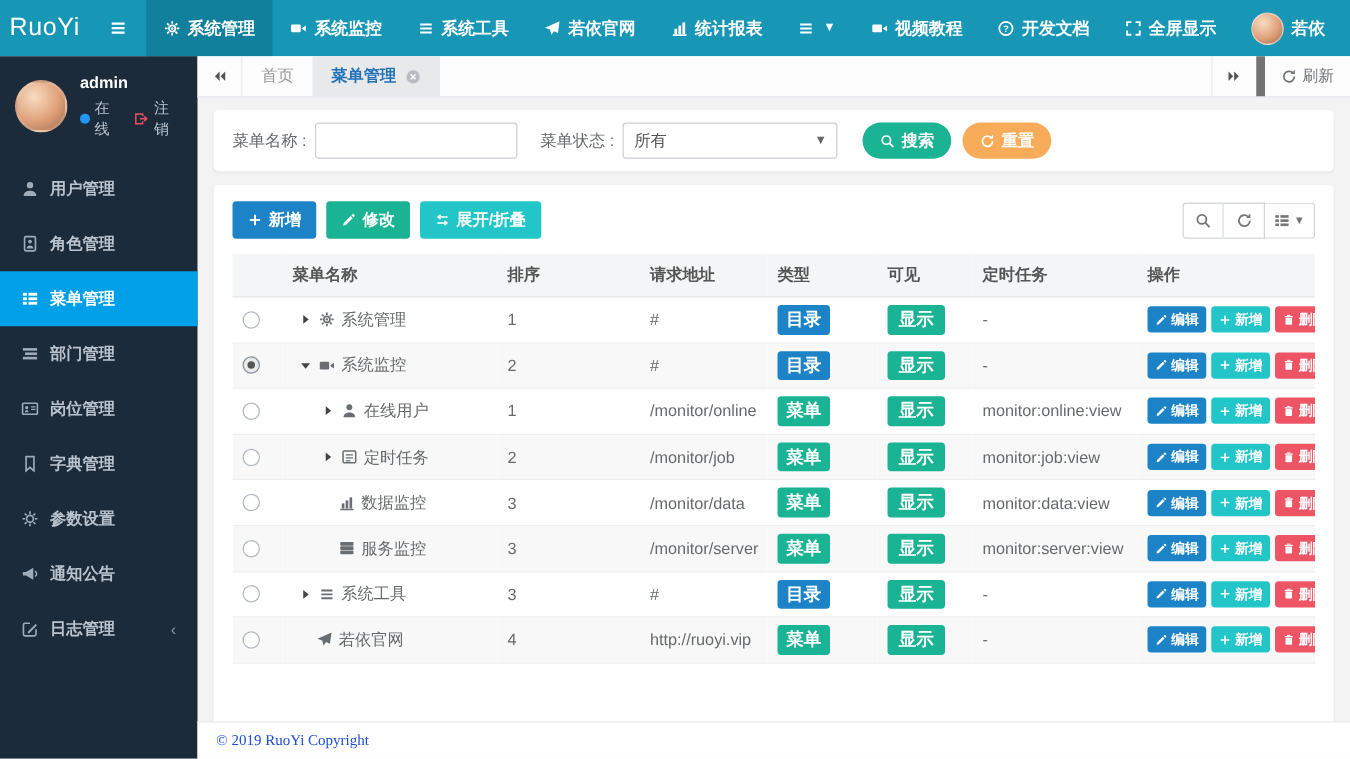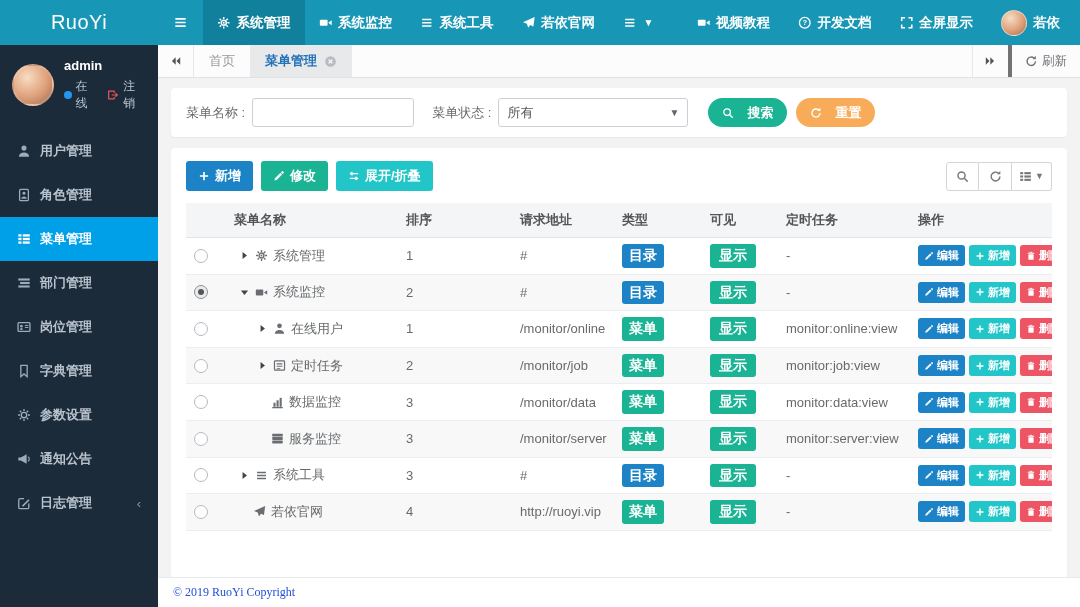--- a/index.html
+++ b/index.html
@@ -40,31 +40,31 @@
   
   .tabbar { height:33px; background:#fcfcfc; border-bottom:1px solid #dfe3e8; display:flex; align-items:stretch; color:#777; flex-shrink:0; }
   .tab-ctrl { width:36px; display:flex; align-items:center; justify-content:center; font-size:12px; color:#555; cursor:pointer; }
   .tab-ctrl.left { border-right:1px solid #e6e9ec; }
   .tab-ctrl.right { border-left:1px solid #e6e9ec; }
   .tabs { flex:1; display:flex; }
   .tab { padding:0 15px; display:flex; align-items:center; gap:7px; color:#999; cursor:pointer; white-space:nowrap; }
   .tab.active { background:#e7e9ea; color:#2472b8; font-weight:bold; }
   .tab .ic { font-size:13px; }
   .tab-right { margin-left:auto; display:flex; align-items:stretch; }
-  .refresh-btn { display:flex; align-items:center; gap:5px; padding:0 13px; border-left:4px solid #737373; color:#6f7377; cursor:pointer; font-size:12.5px; }
+  .refresh-btn { display:flex; align-items:center; gap:5px; padding:0 13px; border-left:7px solid #737373; color:#6f7377; cursor:pointer; font-size:12.5px; }
 
   
   .content { flex:1; padding:10px 13px 0; overflow:hidden; }
   .card { background:#fff; border-radius:4px; box-shadow:0 1px 2px rgba(31,45,61,.06); }
   .filter { padding:10px 15px; display:flex; align-items:center; margin-bottom:11px; }
   .filter .flabel { color:#676a6c; margin-right:7px; white-space:nowrap; }
   .filter input { width:162px; height:29px; border:1px solid #ccd0d6; border-radius:3px; padding:0 8px; margin-right:18px; font:inherit; color:#555; outline:none; }
-  .selectbox { width:190px; height:29px; border:1px solid #ccd0d6; border-radius:3px; display:flex; align-items:center; justify-content:space-between; padding:0 8px; color:#555; margin-right:20px; cursor:pointer; background:#fff; }
+  .selectbox { width:172px; height:29px; border:1px solid #ccd0d6; border-radius:3px; display:flex; align-items:center; justify-content:space-between; padding:0 8px; color:#555; margin-right:20px; cursor:pointer; background:#fff; }
   .selectbox .caret { font-size:10px; color:#666; }
-  .btn-pill { border:none; color:#fff; border-radius:15px; height:29px; padding:0 14px; font-size:13px; font-weight:bold; display:inline-flex; align-items:center; gap:13px; cursor:pointer; margin-right:9px; font-family:inherit; }
+  .btn-pill { border:none; color:#fff; border-radius:15px; height:29px; padding:0 14px; font-size:13px; font-weight:bold; display:inline-flex; align-items:center; gap:5px; cursor:pointer; margin-right:9px; font-family:inherit; }
   .b-search { background:#1ab394; }
   .b-reset { background:#f8ac59; }
   .btn-pill .ic { font-size:12px; }
 
   .tablecard { padding:13px 15px 52px; }
   .tc-toolbar { display:flex; align-items:center; margin-bottom:12px; }
   .btn { border:none; color:#fff; border-radius:3px; height:30px; padding:0 12px; font-size:13px; font-weight:bold; display:inline-flex; align-items:center; gap:5px; margin-right:8px; cursor:pointer; font-family:inherit; }
   .b-add { background:#1c84c6; } .b-edit { background:#1ab394; } .b-toggle { background:#23c6c8; }
   .btn .ic { font-size:12px; }
   .icon-group { margin-left:auto; display:flex; }
@@ -136,20 +136,31 @@
         </span>
         <span>系统工具</span>
       </div>
       <div class="nav-item">
         <span class="ic">
           <svg viewBox="0 0 16 16">
             <path d="M15 1.2 1.2 7.4l4.6 1.7L7.4 14l2.3-3.3 3.8 1.7z" fill="currentColor"></path>
           </svg>
         </span>
         <span>若依官网</span>
+      </div>
+      <div class="nav-item">
+        <span class="ic">
+          <svg viewBox="0 0 16 16">
+            <path d="M1.5 14.3h13" stroke="currentColor" stroke-width="1.6"></path>
+            <rect x="3" y="8.3" width="2.6" height="5" fill="currentColor"></rect>
+            <rect x="6.8" y="5.3" width="2.6" height="8" fill="currentColor"></rect>
+            <rect x="10.6" y="2.3" width="2.6" height="11" fill="currentColor"></rect>
+          </svg>
+        </span>
+        <span>统计报表</span>
       </div>
       <div class="nav-item">
         <span class="ic">
           <svg viewBox="0 0 16 16">
             <path d="M2.5 4.2h11M2.5 8h11M2.5 11.8h11" stroke="currentColor" stroke-width="1.8" fill="none"></path>
           </svg>
         </span>
         <span class="caret">▼</span>
       </div>
     </nav>

